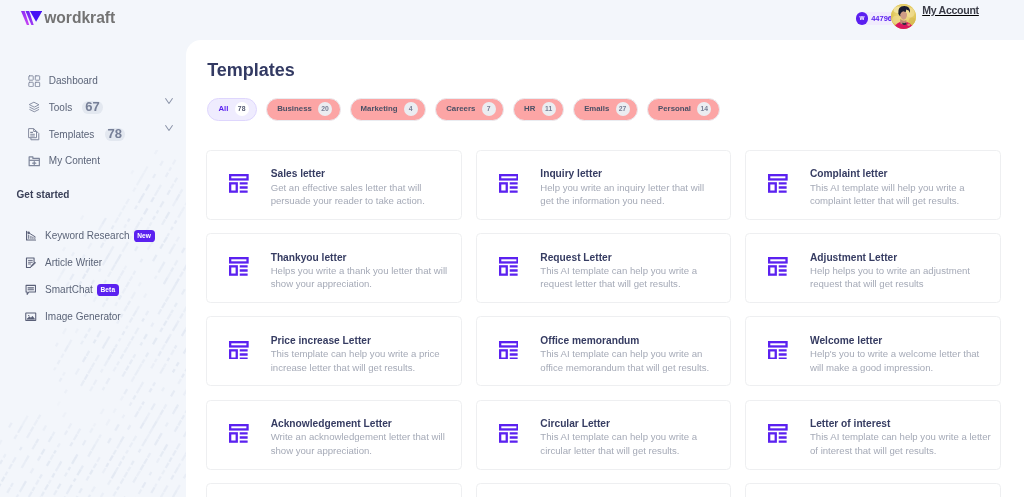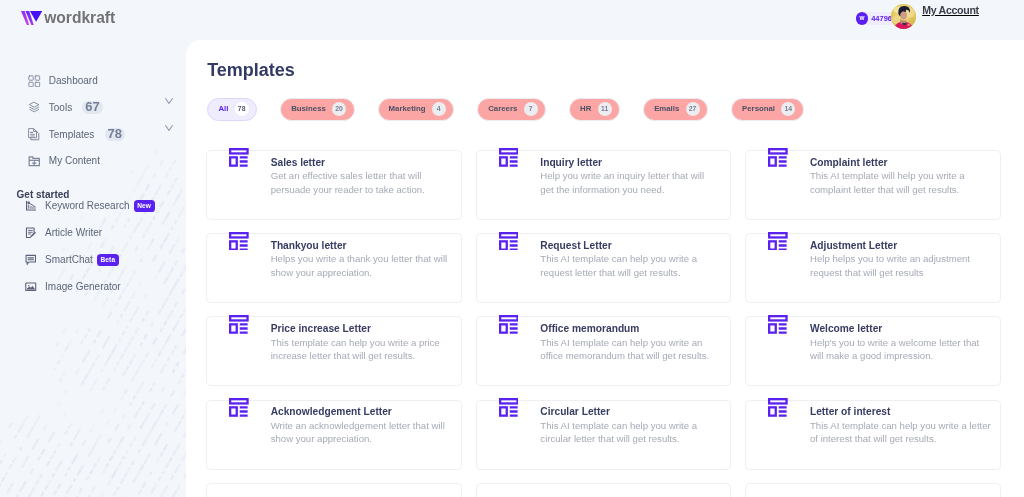--- a/index.html
+++ b/index.html
@@ -46,55 +46,55 @@
      font-family:"Liberation Sans",sans-serif;line-height:12px;}
   .nav-item .cnt{margin-left:10.2px;background:#e3e8f0;color:#767f97;border-radius:6.4px;
      font-size:13px;font-weight:700;min-width:16.2px;height:12.8px;line-height:12.8px;
      text-align:center;box-sizing:border-box;padding:0 3px;
      font-family:"Liberation Sans",sans-serif;}
   .nav-item .chev{position:absolute;left:164.7px;top:11.3px;width:8px;height:6px;color:#8d95aa;}
   .nav-item .chev svg{display:block;width:8px;height:6px;}
 
   .sec-title{position:absolute;left:16.6px;top:188.5px;font-size:10px;font-weight:700;
      color:#3a4058;font-family:"Liberation Sans",sans-serif;letter-spacing:0;}
-  .started{position:absolute;left:0;top:192px;width:186px;}
+  .started{position:absolute;left:0;top:222px;width:186px;}
   .st-item{display:flex;align-items:center;height:27.2px;padding-left:25px;}
   .st-item .ic{width:11.5px;height:11.5px;display:block;flex:none;color:#5a6078;}
   .st-item .ic svg{display:block;width:11.5px;height:11.5px;}
   .st-item .lbl{margin-left:8.6px;font-size:10px;color:#5b6478;letter-spacing:0;
      font-family:"Liberation Sans",sans-serif;line-height:12px;}
   .st-item .tag{margin-left:4px;background:#5b21f0;color:#fff;border-radius:3.6px;
      font-size:6.6px;font-weight:700;padding:0 3.6px;line-height:12.2px;height:12.2px;
      display:inline-block;font-family:"Liberation Sans",sans-serif;letter-spacing:.1px;}
 
   
   .panel{position:absolute;left:185.7px;top:39.7px;width:838.3px;height:457.3px;
      background:#fff;border-top-left-radius:15px;overflow:hidden;}
   .panel-title{position:absolute;left:21.5px;top:21.2px;font-size:18px;font-weight:700;
      color:#333a63;letter-spacing:0;line-height:18px;font-family:"Liberation Sans",sans-serif;}
 
-  .filters{position:absolute;left:21.7px;top:57.9px;display:flex;gap:23px;}
+  .filters{position:absolute;left:21.7px;top:57.9px;display:flex;gap:9px;}
   .chip{display:flex;align-items:center;height:23.2px;box-sizing:border-box;
      border:1px solid #eaecf1;border-radius:11.6px;padding:0 7.5px 0 10px;background:#fca5a5;}
   .chip .t{font-size:7.8px;color:#4b5065;font-weight:700;line-height:1;
      font-family:"Liberation Sans",sans-serif;letter-spacing:0;padding-bottom:.4px;}
   .chip .c{margin-left:6.3px;background:#ebedf1;color:#787f95;border-radius:7px;
      font-size:6.8px;font-weight:700;min-width:14px;height:14px;line-height:14px;
      text-align:center;box-sizing:border-box;padding:0 2.6px;
      font-family:"Liberation Sans",sans-serif;}
   .chip.active{background:#efecfe;border-color:#ded6fd;}
   .chip.active .t{color:#5b21f0;}
   .chip.active .c{background:#fff;color:#555b73;}
 
   
   .grid{position:absolute;left:20.3px;top:110.3px;width:795px;
      display:grid;grid-template-columns:repeat(3,255.67px);
      column-gap:14px;row-gap:13.2px;}
   .card{height:70px;box-sizing:border-box;border:1px solid #eeeff1;border-radius:4.5px;
-     background:#fff;display:flex;align-items:flex-start;padding-left:22px;}
+     background:#fff;display:flex;align-items:center;padding-left:22px;}
   .card .cicon{width:19.7px;height:18.8px;flex:none;color:#5b21f0;display:block;margin-top:-2.6px;}
   .card .cicon svg{display:block;width:19.7px;height:18.8px;}
   .card .txt{margin-left:22px;margin-top:4.8px;}
   .card .ct{display:block;font-size:10.2px;font-weight:700;color:#363c62;letter-spacing:0;
      font-family:"Liberation Sans",sans-serif;line-height:13.5px;white-space:nowrap;}
   .card .cd{display:block;margin-top:0px;font-size:9.6px;color:#a5aab7;line-height:13.3px;
      font-family:"Liberation Sans",sans-serif;letter-spacing:0;white-space:nowrap;}
 </style>
 </head>
 <body>

